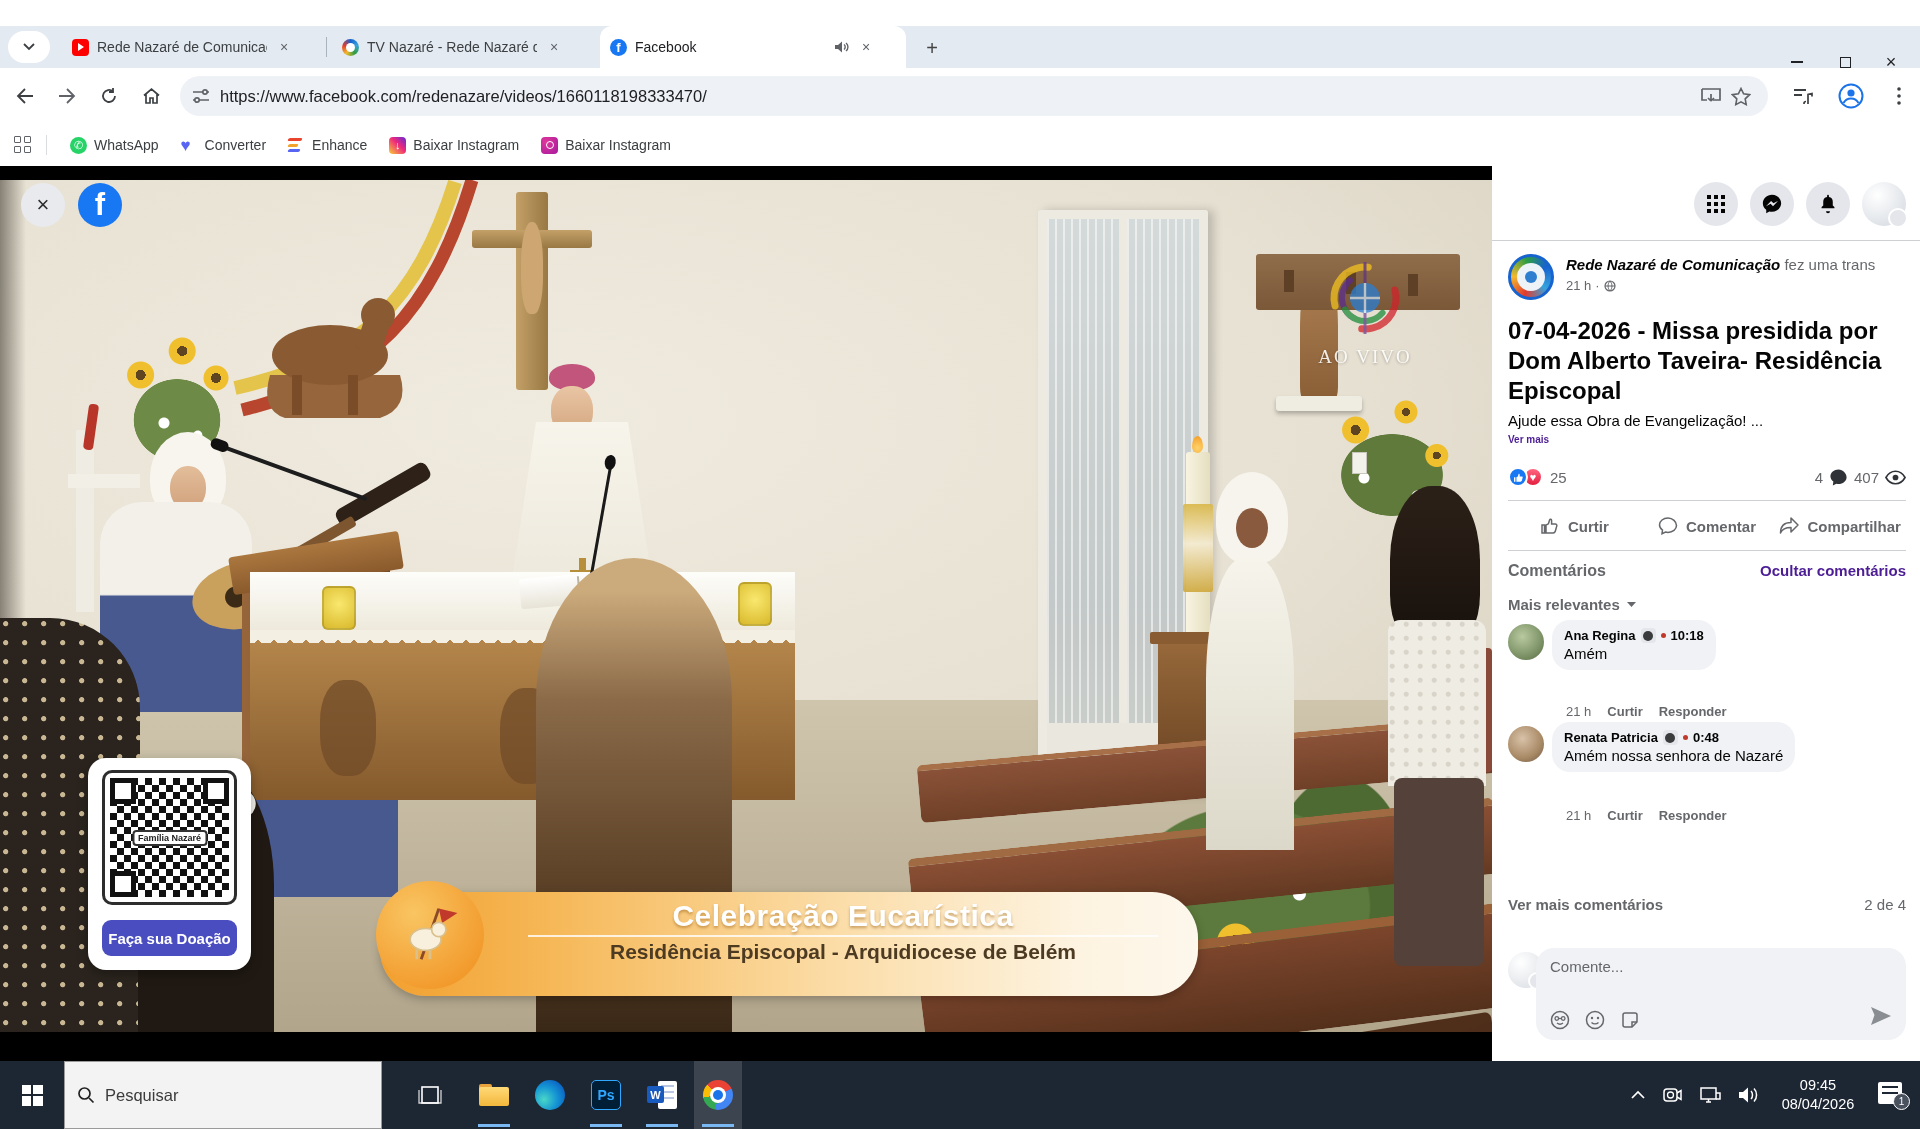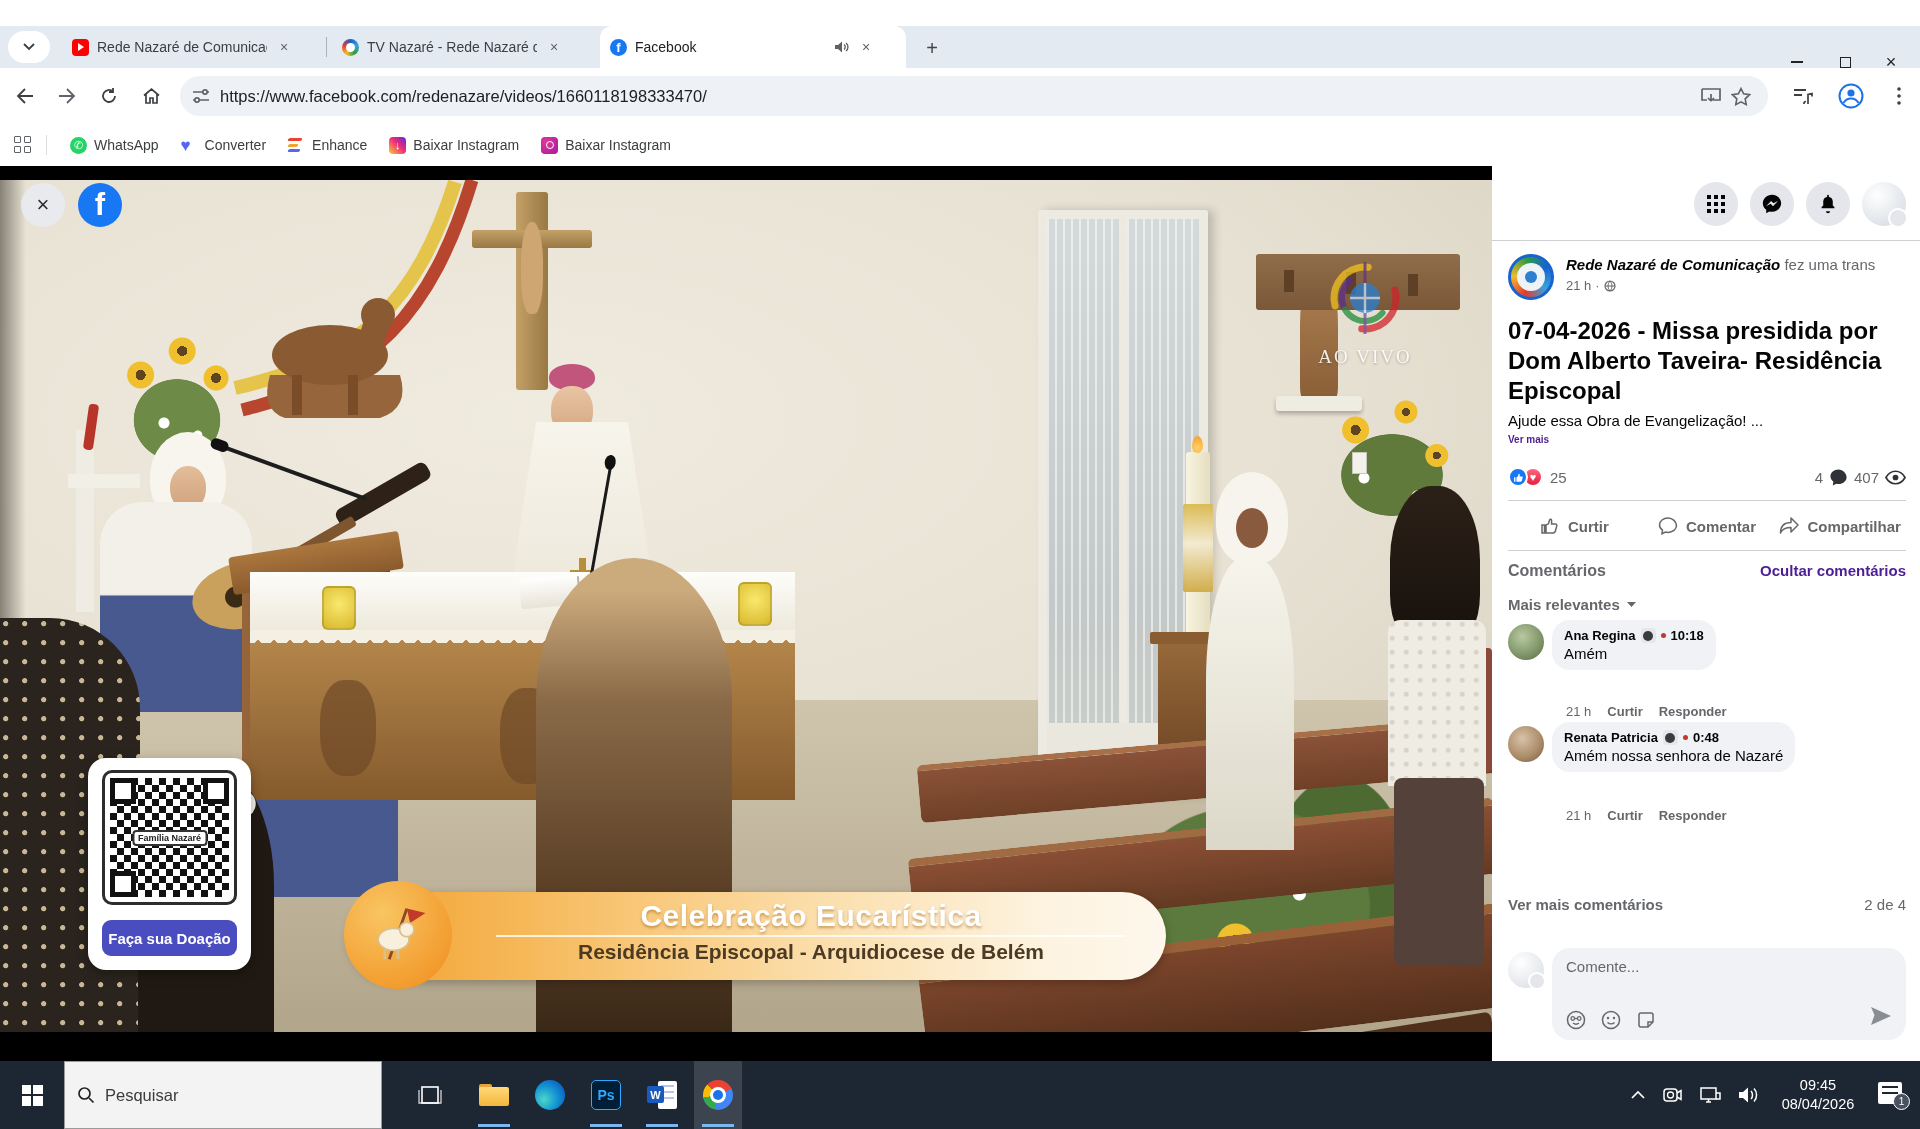--- a/index.html
+++ b/index.html
@@ -190,21 +190,21 @@
     box-shadow:0 4px 12px rgba(0,0,0,.3); z-index:11; }
   .qr-box { position:absolute; left:14px; top:12px; width:135px; height:135px; border:3px solid #2d2d2d; border-radius:10px; padding:5px; }
   .qr-pat { position:relative; width:100%; height:100%;
     background:conic-gradient(#111 25%, #fff 0 50%, #111 0 75%, #fff 0) 0 0/14px 14px; }
   .qr-f { position:absolute; width:26px; height:26px; border:5px solid #111; background:#fff; }
   .qr-f.tl { left:0; top:0; } .qr-f.tr { right:0; top:0; } .qr-f.bl { left:0; bottom:0; }
   .qr-label { position:absolute; left:50%; top:50%; transform:translate(-50%,-50%); background:#fff;
     border:2px solid #333; border-radius:4px; font-size:9px; font-weight:bold; color:#222; padding:1px 4px; white-space:nowrap; }
   .qr-btn { position:absolute; left:14px; bottom:14px; width:135px; height:36px; background:#4a4dc0; border-radius:9px;
     color:#fff; font-weight:bold; font-size:15px; display:flex; align-items:center; justify-content:center; }
-  .ov-banner { position:absolute; left:348px; top:712px; width:818px; height:88px; border-radius:46px; z-index:11;
+  .ov-banner { position:absolute; left:380px; top:712px; width:818px; height:104px; border-radius:46px; z-index:11;
     background:linear-gradient(90deg,#f2a02e 0,#f6b95a 22%,#fbdca6 55%,#fdf3e0 85%,#fdf7ec);
     box-shadow:0 3px 10px rgba(0,0,0,.25); }
   .bn-badge { position:absolute; left:-4px; top:-11px; width:108px; height:108px; border-radius:50%;
     background:radial-gradient(circle at 35% 30%, #f9c562, #f2992b 78%); display:flex; align-items:center; justify-content:center; }
   .bn-text { position:absolute; left:142px; right:34px; top:7px; text-align:center; }
   .bn-title { font-size:30px; font-weight:800; color:#fff; text-shadow:0 2px 3px rgba(140,80,0,.45); letter-spacing:.5px; }
   .bn-div { height:1.5px; background:rgba(255,255,255,.8); margin:2px 6px 3px; }
   .bn-sub { font-size:21px; font-weight:600; color:#4c3a22; }
 
   
@@ -249,21 +249,21 @@
   .reddot { width:5px; height:5px; border-radius:50%; background:#c0392b; display:inline-block; }
   .cmt-text { font-size:15px; color:#050505; margin-top:2px; white-space:nowrap; }
   .cmt-meta { position:absolute; left:74px; display:flex; gap:16px; font-size:13px; font-weight:bold; color:#65676b; }
   .more-row { top:730px; display:flex; justify-content:space-between; font-size:15px; color:#65676b; }
   .more-row b { color:#65676b; }
   .composer { position:absolute; left:16px; top:782px; right:14px; }
   .cp-av { position:absolute; left:0; top:4px; width:36px; height:36px; border-radius:50%;
     background:radial-gradient(circle at 35% 30%, #ffffff, #e3e6ea 70%, #d0d5db); }
   .cp-av::after { content:""; position:absolute; right:-2px; bottom:-2px; width:14px; height:14px; border-radius:50%;
     background:#e4e6eb; border:2px solid #fff; }
-  .cp-box { margin-left:44px; height:92px; background:#f0f2f5; border-radius:18px; position:relative; }
+  .cp-box { margin-left:28px; height:92px; background:#f0f2f5; border-radius:18px; position:relative; }
   .cp-input { position:absolute; left:14px; top:10px; right:14px; border:none; background:transparent; outline:none;
     font-size:15px; color:#050505; font-family:"Liberation Sans", sans-serif; }
   .cp-input::placeholder { color:#65676b; opacity:1; }
   .cp-icons { position:absolute; left:14px; bottom:10px; display:flex; gap:15px; }
   .cp-send { position:absolute; right:14px; bottom:10px; }
 
   
   .taskbar { left:0; top:1061px; width:1920px; height:68px; background:#1d2633; display:flex; align-items:stretch; z-index:50; }
   .tb-start { width:64px; display:flex; align-items:center; justify-content:center; }
   .winlogo { width:21px; height:21px; display:grid; grid-template-columns:9.5px 9.5px; gap:2px; }

